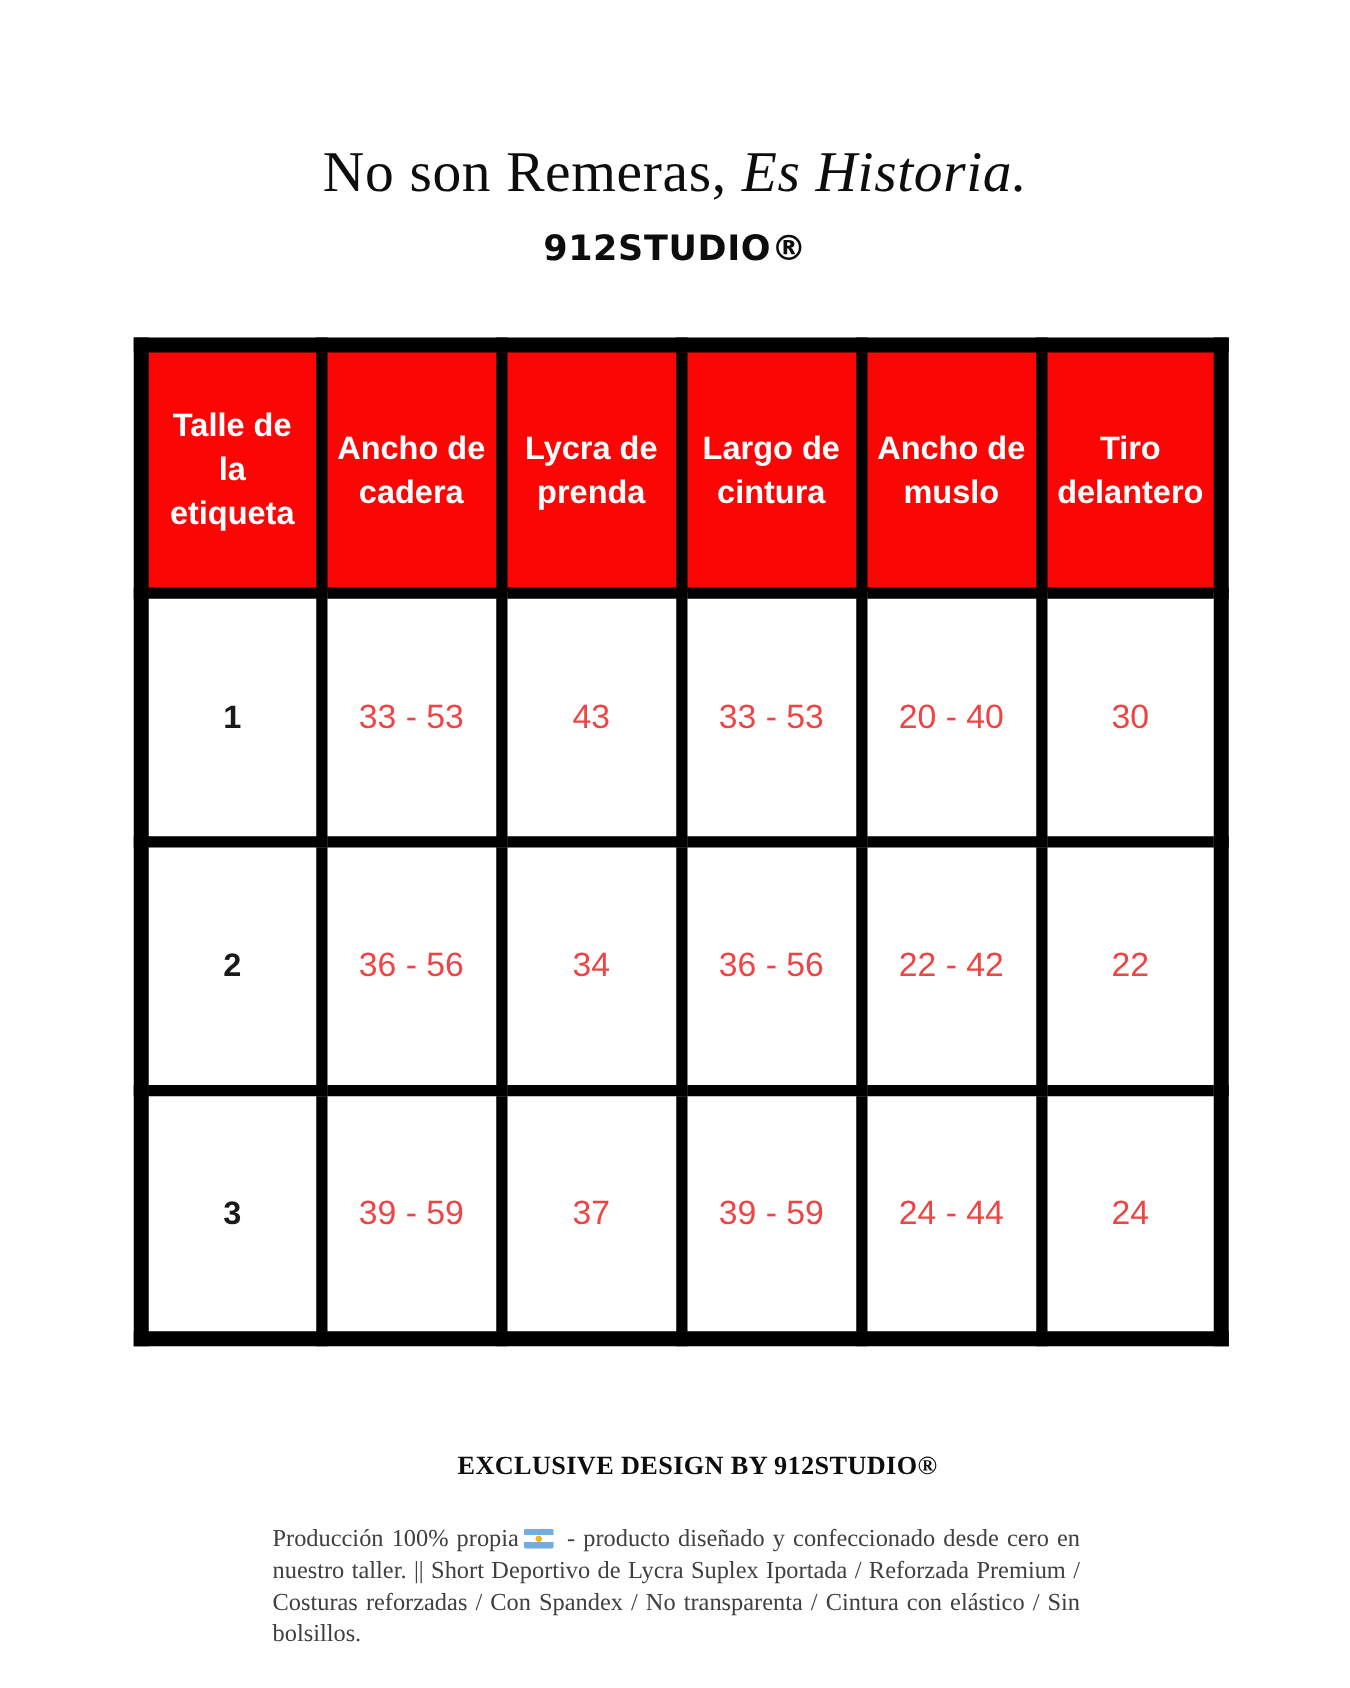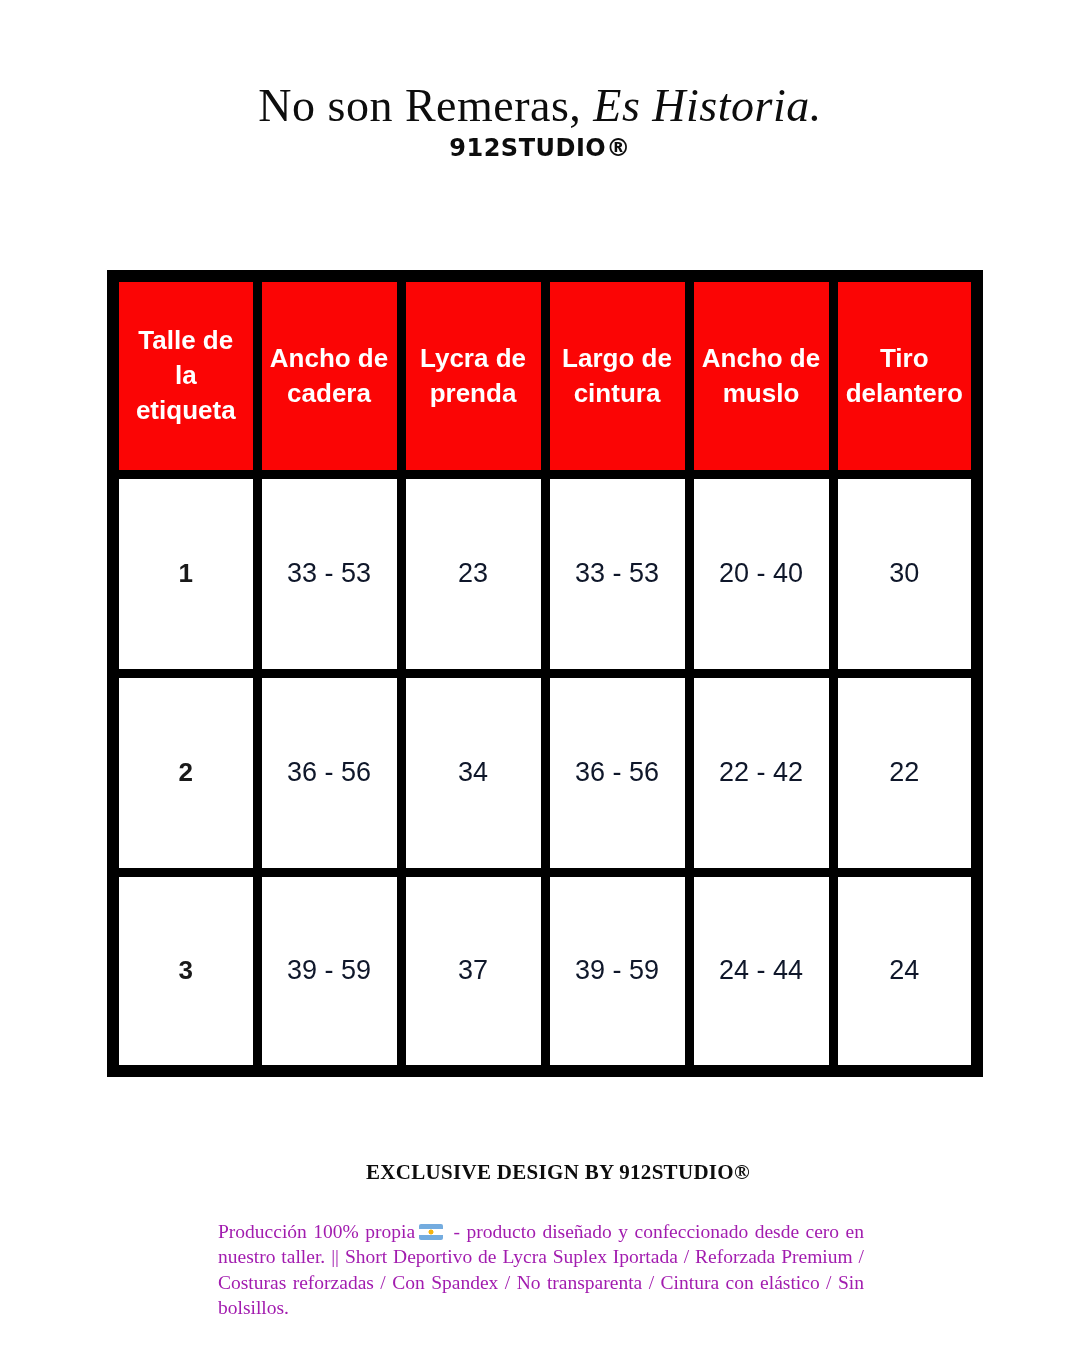--- a/index.html
+++ b/index.html
@@ -1,33 +1,33 @@
 <!DOCTYPE html>
 <html><head>
 <meta charset="utf-8">
 <style>
   * { margin: 0; padding: 0; box-sizing: border-box; }
   html, body { width: 1080px; height: 1350px; background: #ffffff; }
   body { font-family: "Liberation Sans", sans-serif; position: relative; }
 
   
-  .header { padding-top: 82px; text-align: center; }
+  .header { padding-top: 114px; text-align: center; }
   .title {
     font-family: "Liberation Serif", serif;
     font-size: 46px;
     font-weight: 400;
     color: #0d0d0d;
     letter-spacing: 0.5px;
     line-height: 1.05;
   }
   .title .italic { font-style: italic; }
   .brand {
-    margin-top: 4px;
+    margin-top: 20px;
     font-family: "DejaVu Sans", sans-serif;
-    font-size: 24px;
+    font-size: 28px;
     font-weight: 800;
     color: #0d0d0d;
     letter-spacing: 0.5px;
   }
 
   
   .size-table-wrap { position: absolute; left: 107px; top: 270px; }
   table.size-table {
     border-collapse: collapse;
     table-layout: fixed;
@@ -45,21 +45,21 @@
     height: 198px;
     background: #fb0505;
     color: #ffffff;
     font-size: 26px;
     font-weight: 700;
     line-height: 1.35;
   }
   table.size-table td {
     height: 199px;
     background: #ffffff;
-    color: #0f172a;
+    color: #ef4444;
     font-size: 27px;
     font-weight: 400;
   }
   table.size-table td.row-label {
     color: #1a1a1a;
     font-weight: 700;
     font-size: 26px;
   }
 
   
@@ -72,21 +72,21 @@
     color: #0d0d0d;
     letter-spacing: 0.3px;
     margin-left: 36px;
   }
   .footer-paragraph {
     margin: 34px 0 0 218px;
     width: 646px;
     font-family: "Liberation Serif", serif;
     font-size: 19.5px;
     line-height: 1.3;
-    color: #a21caf;
+    color: #404040;
     text-align: justify;
   }
   .flag-ar {
     display: inline-block;
     width: 24px;
     height: 16px;
     vertical-align: -2px;
     margin: 0 4px;
     border-radius: 2px;
     background:
@@ -117,21 +117,21 @@
         <th>Talle de la etiqueta</th>
         <th>Ancho de cadera</th>
         <th>Lycra de prenda</th>
         <th>Largo de cintura</th>
         <th>Ancho de muslo</th>
         <th>Tiro delantero</th>
       </tr>
       <tr>
         <td class="row-label">1</td>
         <td>33 - 53</td>
-        <td>23</td>
+        <td>43</td>
         <td>33 - 53</td>
         <td>20 - 40</td>
         <td>30</td>
       </tr>
       <tr>
         <td class="row-label">2</td>
         <td>36 - 56</td>
         <td>34</td>
         <td>36 - 56</td>
         <td>22 - 42</td>

